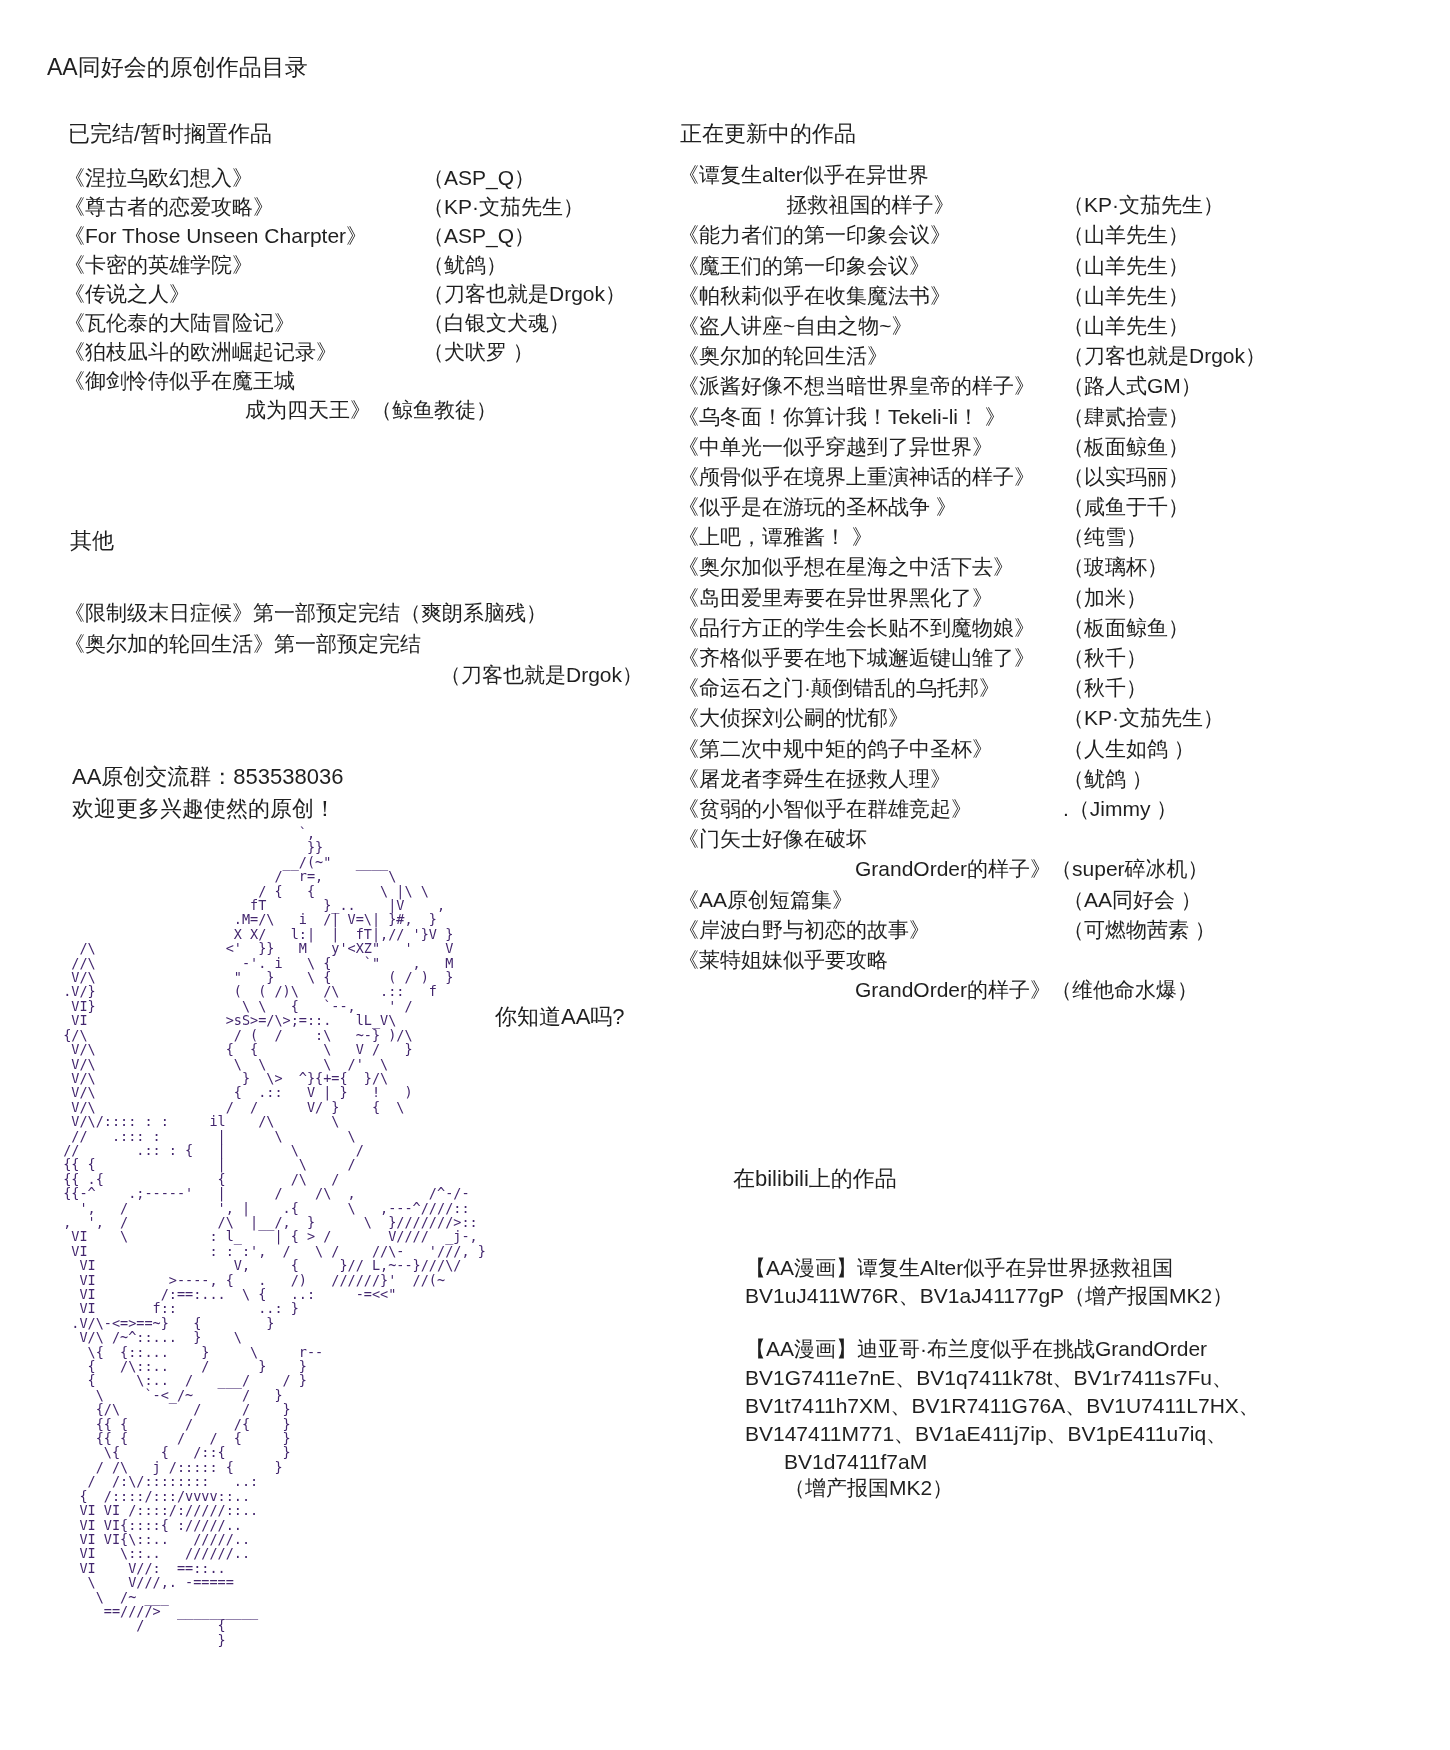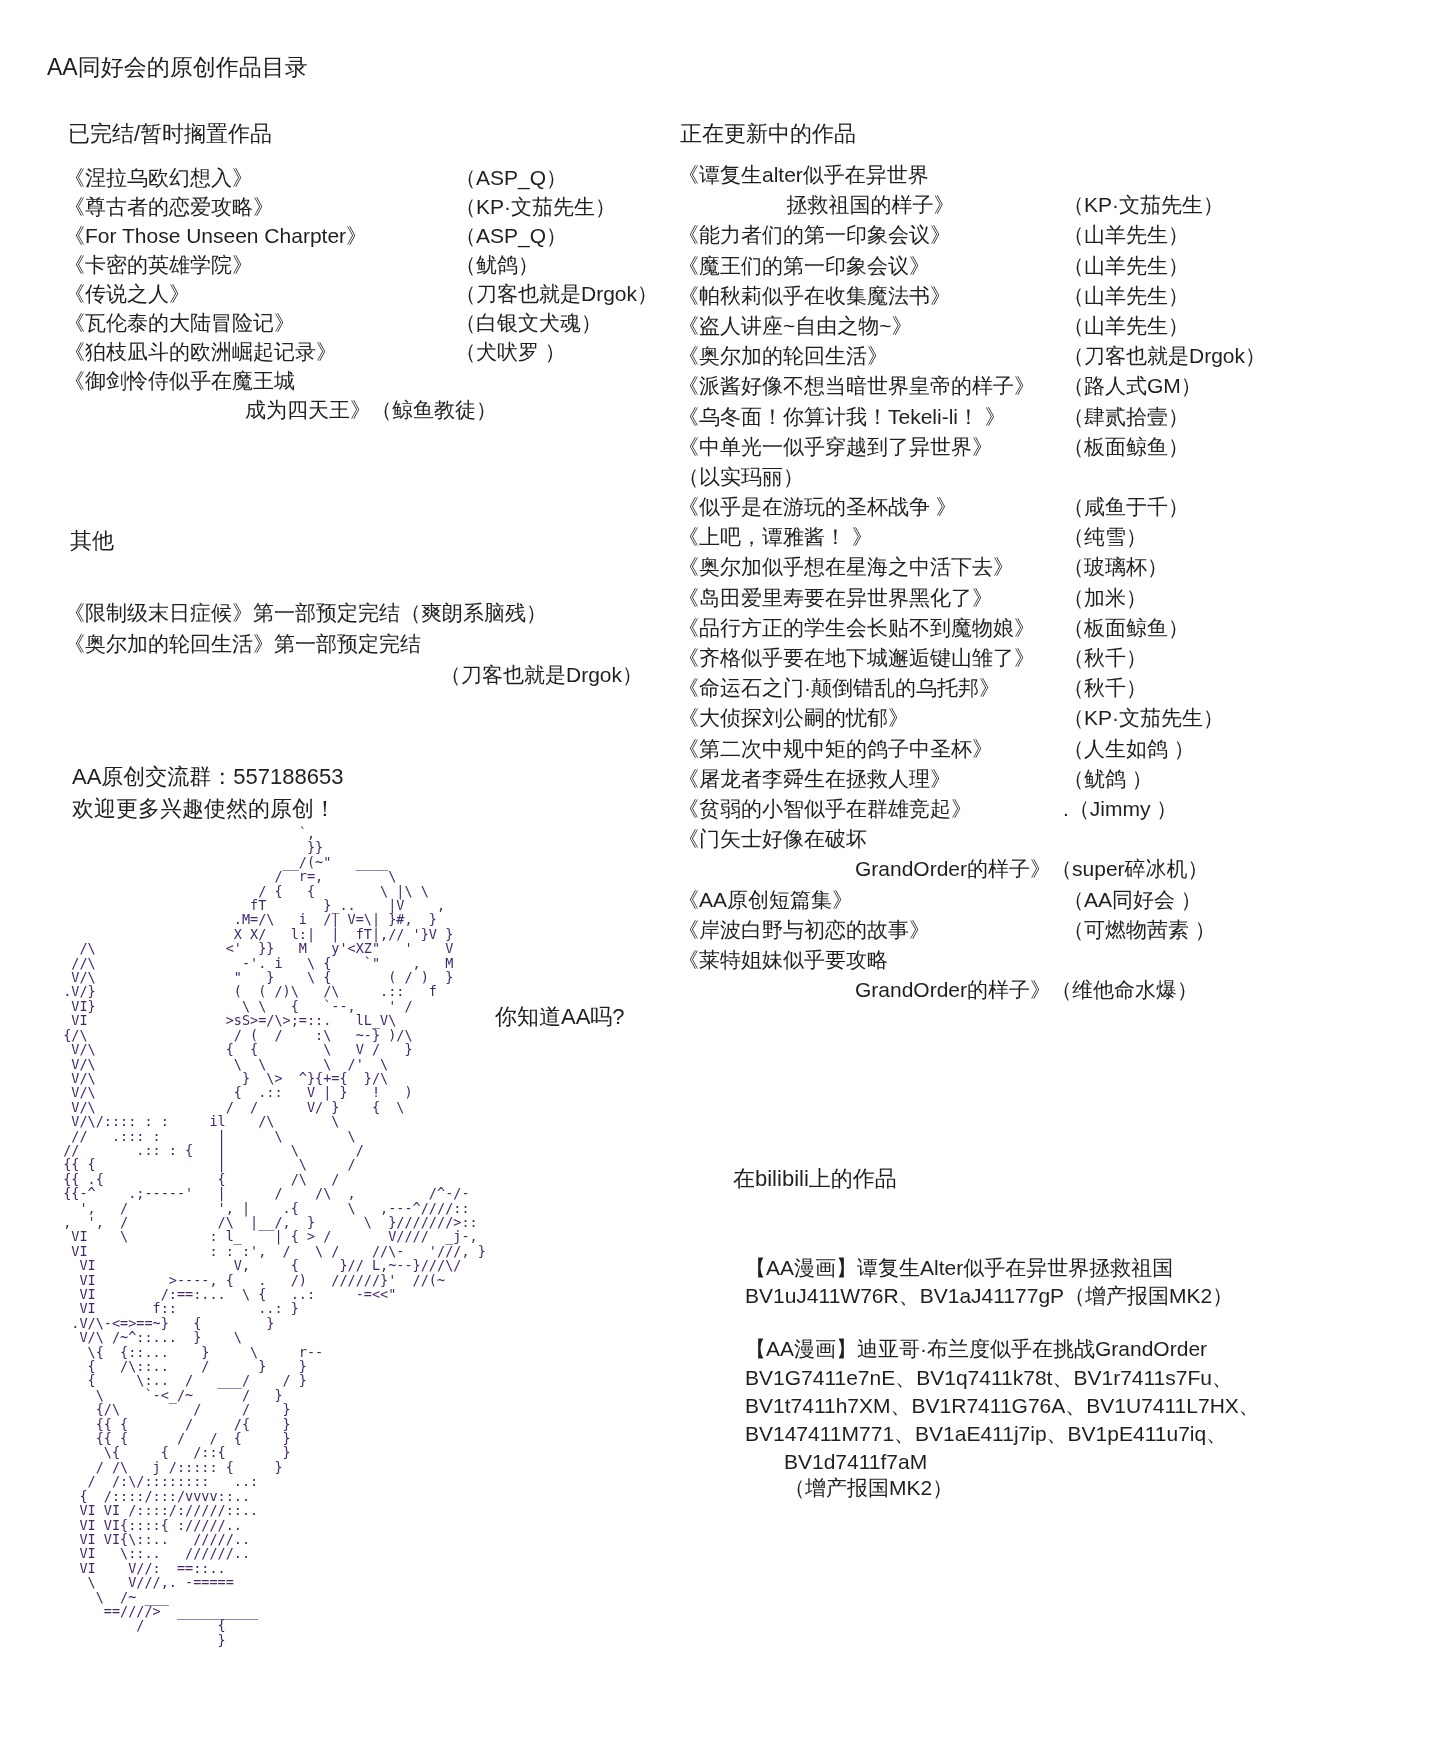--- a/index.html
+++ b/index.html
@@ -7,21 +7,21 @@
     width:1450px;height:1750px;position:relative;background:#ffffff;
     color:#1f1f1f;font-family:"Liberation Sans","DejaVu Sans",sans-serif;
     overflow:hidden;
   }
   .abs{position:absolute;white-space:pre;}
   .t23{font-size:23px;line-height:28px;}
   .t22{font-size:22px;line-height:27px;}
   .t21{font-size:21px;line-height:26px;}
   
   .left-list{position:absolute;left:64px;top:163px;font-size:21px;}
-  .left-list .row{display:flex;height:29px;line-height:29px;white-space:pre;gap:32px;}
+  .left-list .row{display:flex;height:29px;line-height:29px;white-space:pre;}
   .left-list .tt{width:359px;}
   .left-list .full{height:29px;line-height:29px;white-space:pre;}
   .left-list .cont{padding-left:181px;}
   
   .right-list{position:absolute;left:678px;top:160px;font-size:21px;}
   .right-list .row{display:flex;height:30.2px;line-height:30.2px;white-space:pre;}
   .right-list .tt{width:385px;}
   .right-list .tt.ra{text-align:center;}
   .right-list .full{height:30.2px;line-height:30.2px;white-space:pre;}
   .right-list .cont{height:30.2px;line-height:30.2px;white-space:pre;padding-left:177px;}
@@ -51,37 +51,37 @@
   <div class="row"><span class="tt">《狛枝凪斗的欧洲崛起记录》</span><span>（犬吠罗 ）</span></div>
   <div class="full">《御剑怜侍似乎在魔王城</div>
   <div class="full cont">成为四天王》（鲸鱼教徒）</div>
 </div>
 
 <div class="abs t22" style="left:70px;top:527px;">其他</div>
 <div class="abs t21" style="left:64px;top:600px;">《限制级末日症候》第一部预定完结（爽朗系脑残）</div>
 <div class="abs t21" style="left:64px;top:631px;">《奥尔加的轮回生活》第一部预定完结</div>
 <div class="abs t21" style="left:440px;top:662px;">（刀客也就是Drgok）</div>
 
-<div class="abs t22" style="left:72px;top:763px;">AA原创交流群：557188653</div>
+<div class="abs t22" style="left:72px;top:763px;">AA原创交流群：853538036</div>
 <div class="abs t22" style="left:72px;top:795px;">欢迎更多兴趣使然的原创！</div>
 
 <div class="abs t22" style="left:680px;top:120px;">正在更新中的作品</div>
 
 <div class="right-list">
   <div class="full">《谭复生alter似乎在异世界</div>
   <div class="row"><span class="tt ra">拯救祖国的样子》</span><span>（KP·文茄先生）</span></div>
   <div class="row"><span class="tt">《能力者们的第一印象会议》</span><span>（山羊先生）</span></div>
   <div class="row"><span class="tt">《魔王们的第一印象会议》</span><span>（山羊先生）</span></div>
   <div class="row"><span class="tt">《帕秋莉似乎在收集魔法书》</span><span>（山羊先生）</span></div>
   <div class="row"><span class="tt">《盗人讲座~自由之物~》</span><span>（山羊先生）</span></div>
   <div class="row"><span class="tt">《奥尔加的轮回生活》</span><span>（刀客也就是Drgok）</span></div>
   <div class="row"><span class="tt">《派酱好像不想当暗世界皇帝的样子》</span><span>（路人式GM）</span></div>
   <div class="row"><span class="tt">《乌冬面！你算计我！Tekeli-li！ 》</span><span>（肆贰拾壹）</span></div>
   <div class="row"><span class="tt">《中单光一似乎穿越到了异世界》</span><span>（板面鲸鱼）</span></div>
-  <div class="row"><span>（以实玛丽）</span></div>
+  <div class="row"><span class="tt">《颅骨似乎在境界上重演神话的样子》</span><span>（以实玛丽）</span></div>
   <div class="row"><span class="tt">《似乎是在游玩的圣杯战争 》</span><span>（咸鱼于千）</span></div>
   <div class="row"><span class="tt">《上吧，谭雅酱！ 》</span><span>（纯雪）</span></div>
   <div class="row"><span class="tt">《奥尔加似乎想在星海之中活下去》</span><span>（玻璃杯）</span></div>
   <div class="row"><span class="tt">《岛田爱里寿要在异世界黑化了》</span><span>（加米）</span></div>
   <div class="row"><span class="tt">《品行方正的学生会长贴不到魔物娘》</span><span>（板面鲸鱼）</span></div>
   <div class="row"><span class="tt">《齐格似乎要在地下城邂逅键山雏了》</span><span>（秋千）</span></div>
   <div class="row"><span class="tt">《命运石之门·颠倒错乱的乌托邦》</span><span>（秋千）</span></div>
   <div class="row"><span class="tt">《大侦探刘公嗣的忧郁》</span><span>（KP·文茄先生）</span></div>
   <div class="row"><span class="tt">《第二次中规中矩的鸽子中圣杯》</span><span>（人生如鸽 ）</span></div>
   <div class="row"><span class="tt">《屠龙者李舜生在拯救人理》</span><span>（鱿鸽 ）</span></div>

